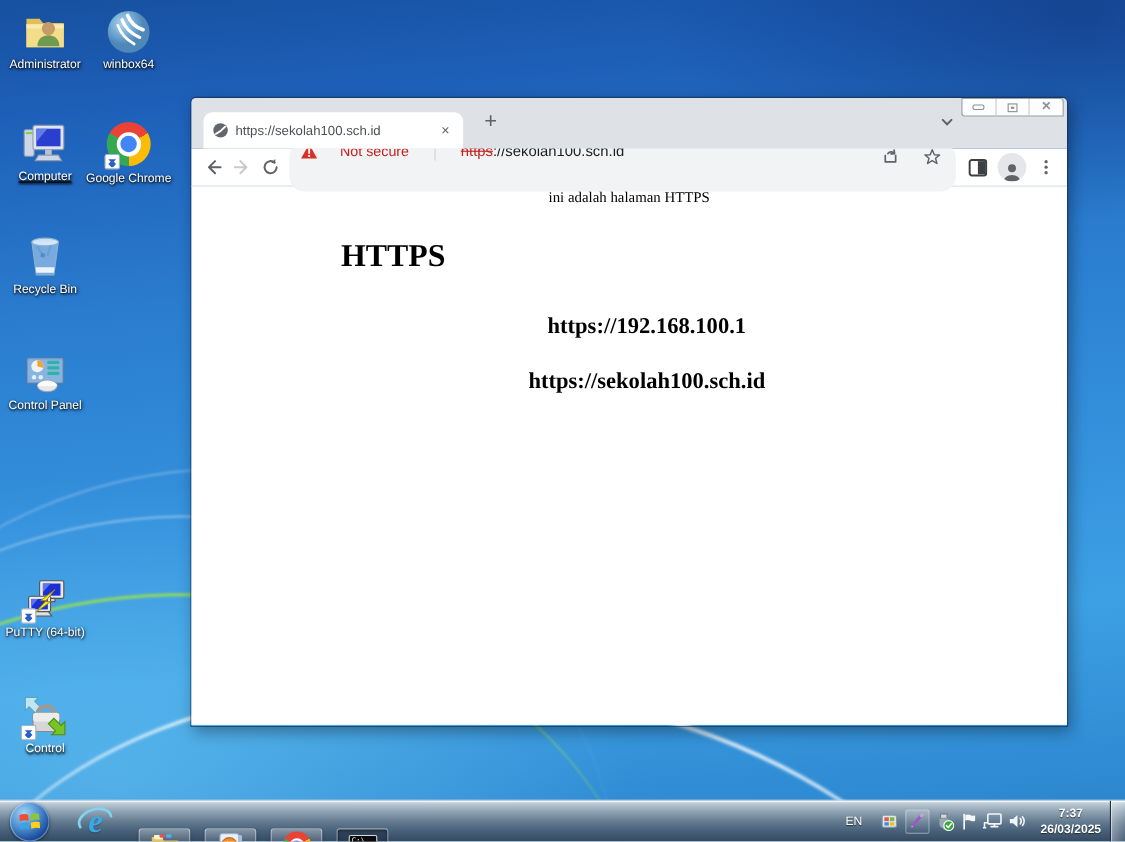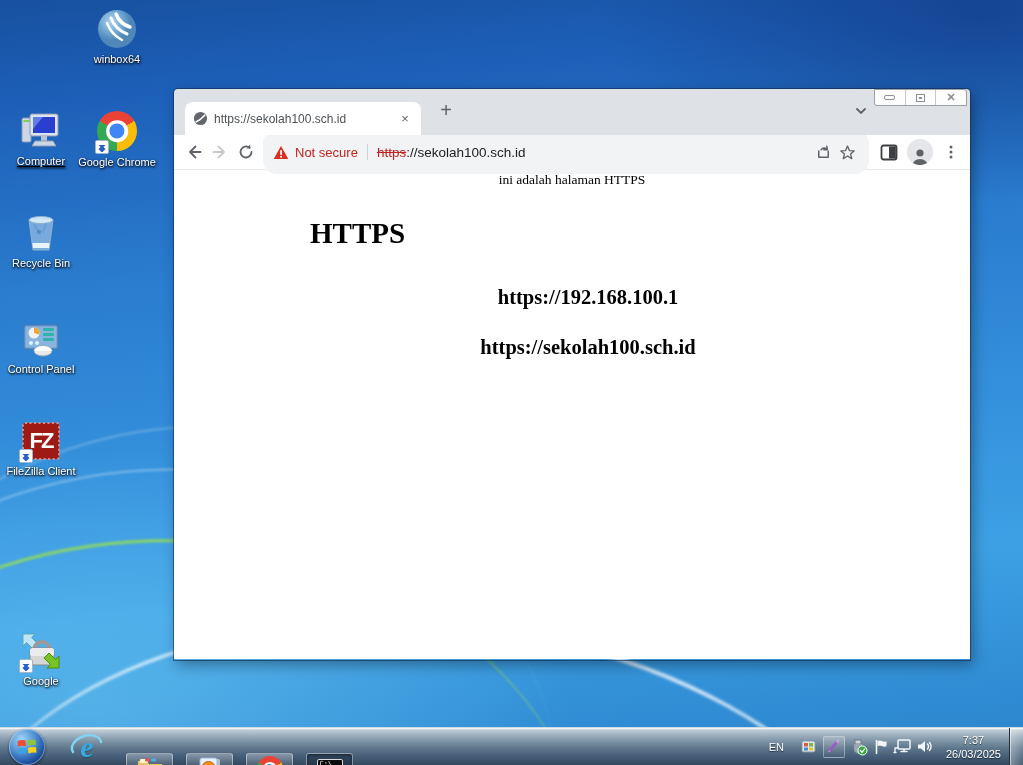--- a/index.html
+++ b/index.html
@@ -62,21 +62,21 @@
   .tab .close { color:#5f6368; font-size:13px; width:16px; height:16px; line-height:16px;
     text-align:center; border-radius:50%; }
   .newtab { position:absolute; left:258px; top:8px; width:28px; height:28px; color:#5f6368;
     font-size:20px; line-height:26px; text-align:center; border-radius:50%; }
   .tabchev { position:absolute; right:102px; top:15px; }
 
   .toolbar { height:34px; background:#fff; display:flex; align-items:center; padding:0 7px; }
   .navbtn { width:26px; height:26px; display:flex; align-items:center; justify-content:center;
     border-radius:50%; flex:0 0 auto; }
   .omnibox { flex:1; height:44px; background:#f1f3f4; border-radius:14px; display:flex;
-    align-items:center; padding:0 10px; margin:0 6px 0 4px; min-width:0; }
+    align-items:flex-start; padding:0 10px; margin:0 6px 0 4px; min-width:0;gap:14px; }
   .sec-label { color:#c5221f; font-size:13px; margin:0 9px 0 6px; }
   .omni-sep { width:1px; height:16px; background:#d0d3d6; margin-right:9px; }
   .url { font-size:13.5px; color:#202124; white-space:nowrap; }
   .url .scheme { color:#c5221f; text-decoration:line-through; }
   .omni-spacer { flex:1; }
   .omni-ic { width:24px; height:24px; display:flex; align-items:center; justify-content:center; }
   .tb-right { display:flex; align-items:center; gap:6px; margin-left:2px; }
   .avatar-btn { width:26px; height:26px; border-radius:50%; background:#e4e6e9;
     display:flex; align-items:flex-end; justify-content:center; overflow:hidden; }
 
@@ -111,36 +111,48 @@
   .cmd-ic { width:26px; height:20px; background:#0b0b0b; border:1px solid #d9d9d9; border-radius:2px;
     color:#e8e8e8; font-family:"DejaVu Sans Mono", monospace; font-size:7px; line-height:9px;
     padding-left:2px; text-align:left; }
 
   .tray { margin-left:auto; display:flex; align-items:center; height:100%; }
   .tray-lang { color:#fff; font-size:11px; margin-right:14px; text-shadow:0 1px 1px rgba(0,0,0,.6); }
   .tray-ic { width:22px; height:22px; display:flex; align-items:center; justify-content:center; flex:0 0 auto; }
   .tray-ic.btnish { border:1px solid rgba(255,255,255,.35); border-radius:2px;
     background:linear-gradient(rgba(255,255,255,.2), rgba(255,255,255,.02)); }
   .clock { color:#fff; font-size:11px; line-height:14px; text-align:center; margin:0 8px 0 10px;
-    text-shadow:0 1px 1px rgba(0,0,0,.6); }
+    text-shadow:0 1px 1px rgba(0,0,0,.6);font-weight:bold; }
   .showdesk { width:14px; height:100%; border-left:1px solid #1d2e41;
     background:linear-gradient(90deg, rgba(255,255,255,.38), rgba(255,255,255,.12));
     box-shadow:inset 1px 0 0 rgba(255,255,255,.5); }
 </style>
 </head>
 <body>
 
 <div class="screen">
   <div class="wallpaper">
     <div class="streak s4"></div>
     <div class="streak s3"></div>
     <div class="streak s2"></div>
     <div class="streak s1"></div>
   </div>
 
+  <div class="dicon" style="left:2px; top:8px;">
+    <div class="art">
+      <svg width="42" height="42" viewBox="0 0 42 42">
+        <path d="M4 9 h12 l3 4 h19 v22 H4 z" fill="#e3bd55"></path>
+        <path d="M4 14 h34 v21 H4 z" fill="#f2dd8a"></path>
+        <path d="M4 14 h34 v4 H4 z" fill="#f8eab0"></path>
+        <circle cx="24" cy="18" r="6" fill="#c79b66"></circle>
+        <path d="M14 34 c0-7 5-10 10-10 s10 3 10 10 z" fill="#6f9a50"></path>
+      </svg>
+    </div>
+    <div class="lbl">Administrator</div>
+  </div>
 
   <div class="dicon" style="left:78px; top:8px;">
     <div class="art">
       <svg width="42" height="42" viewBox="0 0 42 42">
         <defs>
             <radialGradient id="wb" cx="35%" cy="30%">
               <stop offset="0%" stop-color="#aed3ec"></stop>
               <stop offset="60%" stop-color="#6fa8d2"></stop>
               <stop offset="100%" stop-color="#4f88b8"></stop>
             </radialGradient>
@@ -206,54 +218,59 @@
         <rect x="23" y="20" width="11" height="3" rx="1" fill="#2fb3a8"></rect>
         <circle cx="11" cy="25" r="2" fill="#dff1ff"></circle>
           <circle cx="17" cy="25" r="2" fill="#dff1ff"></circle>
         <ellipse cx="23" cy="33" rx="9" ry="5" fill="#e9e9e9" stroke="#9aa6b4"></ellipse>
         <path d="M14 33 a9 5 0 0 1 18 0" fill="#fbfbfb"></path>
       </svg>
     </div>
     <div class="lbl">Control Panel</div>
   </div>
 
-  <div class="dicon" style="left:2px; top:420px;">
-    <div class="art">
-      <svg width="42" height="42" viewBox="0 0 42 42">
-        <rect x="3" y="3" width="36" height="36" rx="2" fill="#a01a15"></rect>
-        <rect x="3" y="3" width="36" height="36" rx="2" fill="none" stroke="#d98c86" stroke-width="2" stroke-dasharray="2 2.5"></rect>
-      </svg>
-      <div style="position:absolute; inset:0; display:flex; align-items:center; justify-content:center;
-                  color:#fff; font-weight:bold; font-size:22px; letter-spacing:-2px; font-family:'Liberation Sans',sans-serif;">FZ</div>
+
+  <div class="dicon" style="left:2px; top:524px;">
+    <div class="art">
+      <svg width="42" height="42" viewBox="0 0 42 42">
+        <rect x="16" y="4" width="22" height="16" rx="1.5" fill="#e8e8e8" stroke="#555"></rect>
+        <rect x="19" y="6.5" width="16" height="11" fill="#1a2fd6"></rect>
+        <path d="M19 6.5 l7 0 -7 8 z" fill="#5f74ef"></path>
+        <rect x="24" y="20" width="6" height="3" fill="#cfcfcf" stroke="#555"></rect>
+        <rect x="6" y="18" width="20" height="14" rx="1.5" fill="#e8e8e8" stroke="#555"></rect>
+        <rect x="8.5" y="20.5" width="15" height="9.5" fill="#1a2fd6"></rect>
+        <path d="M8.5 20.5 l6 0 -6 7 z" fill="#5f74ef"></path>
+        <path d="M10 32 h14 l3 4 H8 z" fill="#e0e0e0" stroke="#555"></path>
+        <path d="M30 12 L17 22 L22 22 L12 33 L26 23 L21 23 z" fill="#ffe51e" stroke="#9b8a00" stroke-width=".8"></path>
+      </svg>
       <div class="shortcut-arrow">
         <svg width="10" height="10" viewBox="0 0 10 10">
             <path d="M1 9 L1 4 L4 4 L4 1 L9 6 L6 6 L6 9 z" transform="rotate(-45 5 5)" fill="#2b5fc7"></path>
           </svg>
       </div>
     </div>
-    <div class="lbl">FileZilla Client</div>
-  </div>
-
+    <div class="lbl">PuTTY (64-bit)</div>
+  </div>
 
   <div class="dicon" style="left:2px; top:630px;">
     <div class="art">
       <svg width="42" height="42" viewBox="0 0 42 42">
         <path d="M3 16 L3 4 L15 4 L11.5 7.5 L18 14 L13 19 L6.5 12.5 z" fill="#bfe6f2" stroke="#5aa7c2"></path>
         <path d="M14 20 a8 8 0 0 1 16 0" fill="none" stroke="#9a9a9a" stroke-width="4"></path>
         <rect x="10" y="18" width="24" height="17" rx="2.5" fill="#d6d6d6" stroke="#8a8a8a"></rect>
         <rect x="10" y="18" width="24" height="8" rx="2.5" fill="#ececec"></rect>
         <path d="M39 26 L39 38 L27 38 L30.5 34.5 L24 28 L29 23 L35.5 29.5 z" fill="#79c425" stroke="#4f8d12"></path>
       </svg>
       <div class="shortcut-arrow">
         <svg width="10" height="10" viewBox="0 0 10 10">
             <path d="M1 9 L1 4 L4 4 L4 1 L9 6 L6 6 L6 9 z" transform="rotate(-45 5 5)" fill="#2b5fc7"></path>
           </svg>
       </div>
     </div>
-    <div class="lbl">Google</div>
+    <div class="lbl">Control</div>
   </div>
 
   <div class="bwin">
     <div class="tabstrip">
       <div class="wctrl">
         <div class="wcbtn">
             <span class="glyph-min"></span>
           </div>
         <div class="wcbtn">
             <span class="glyph-max">

